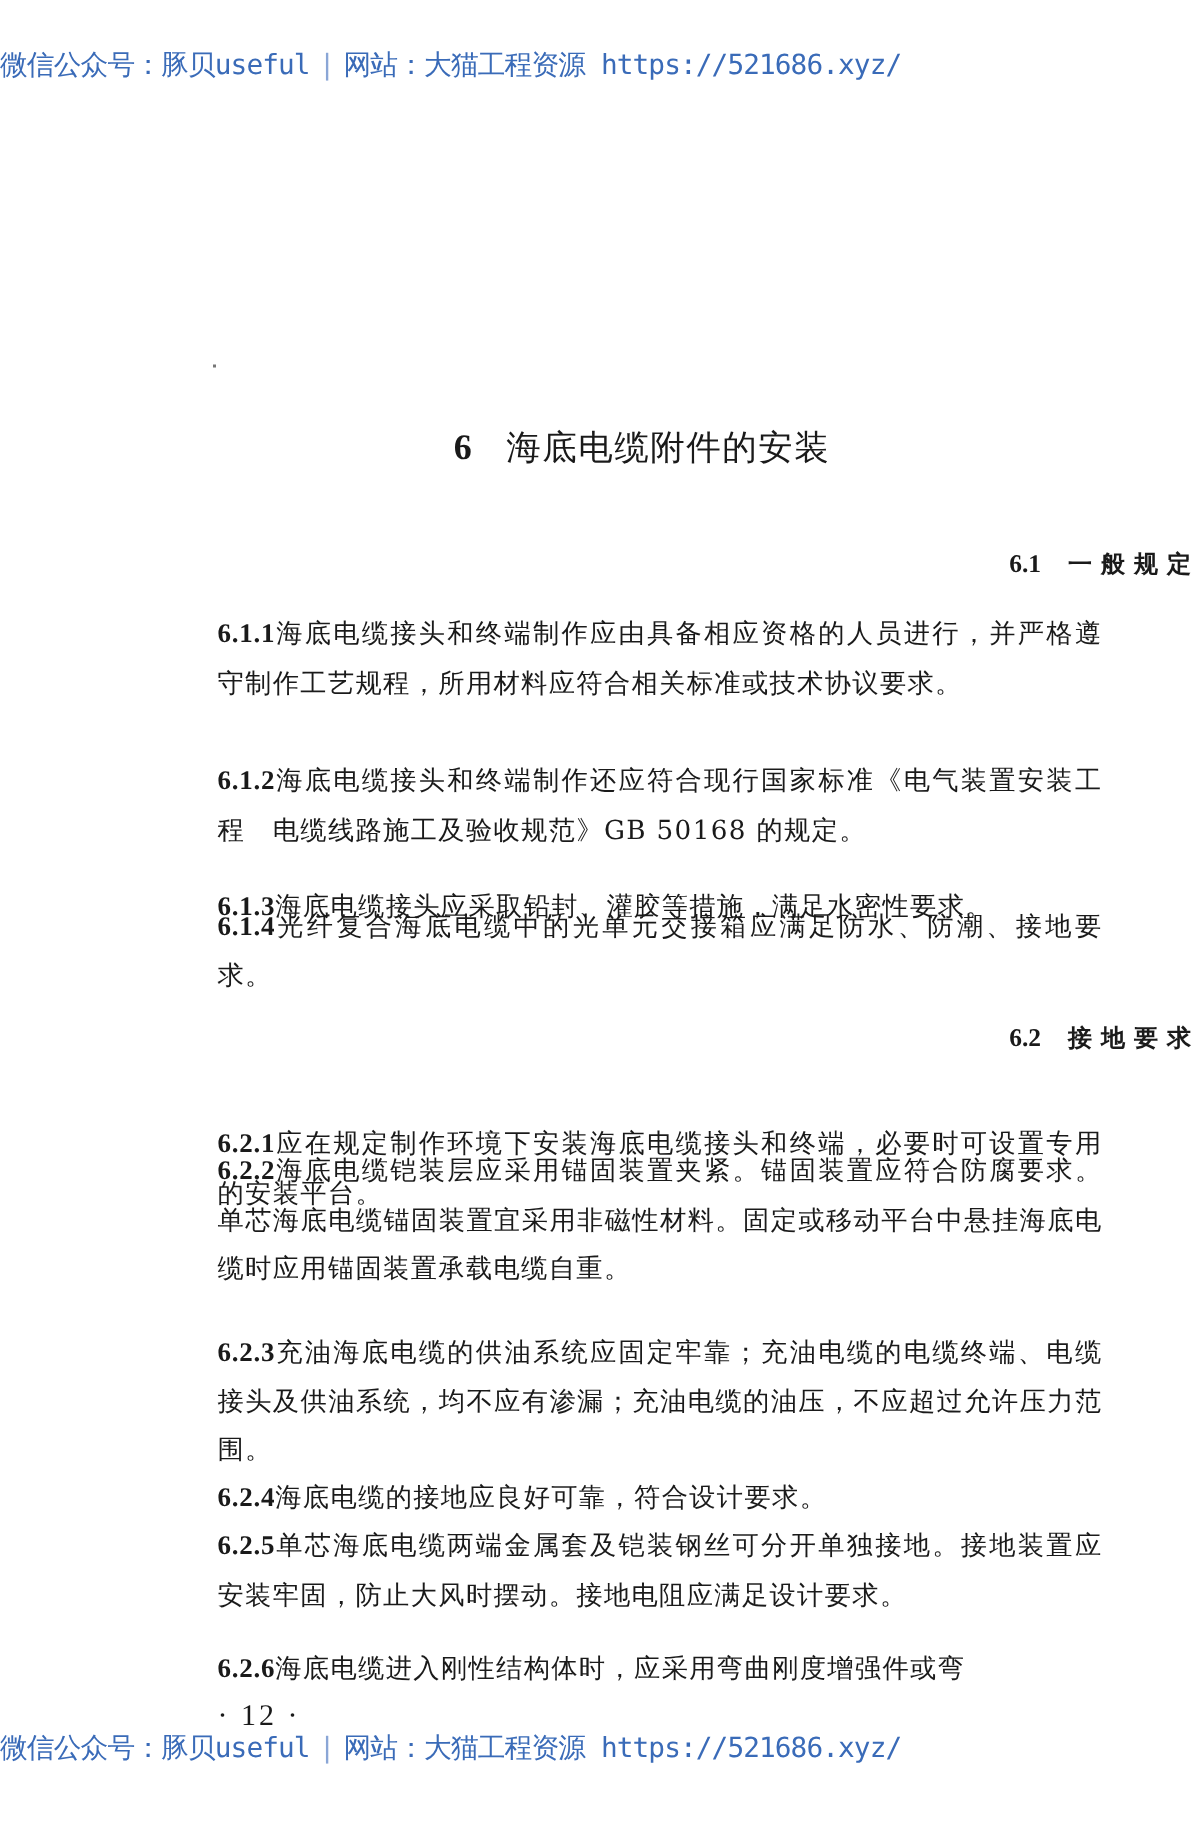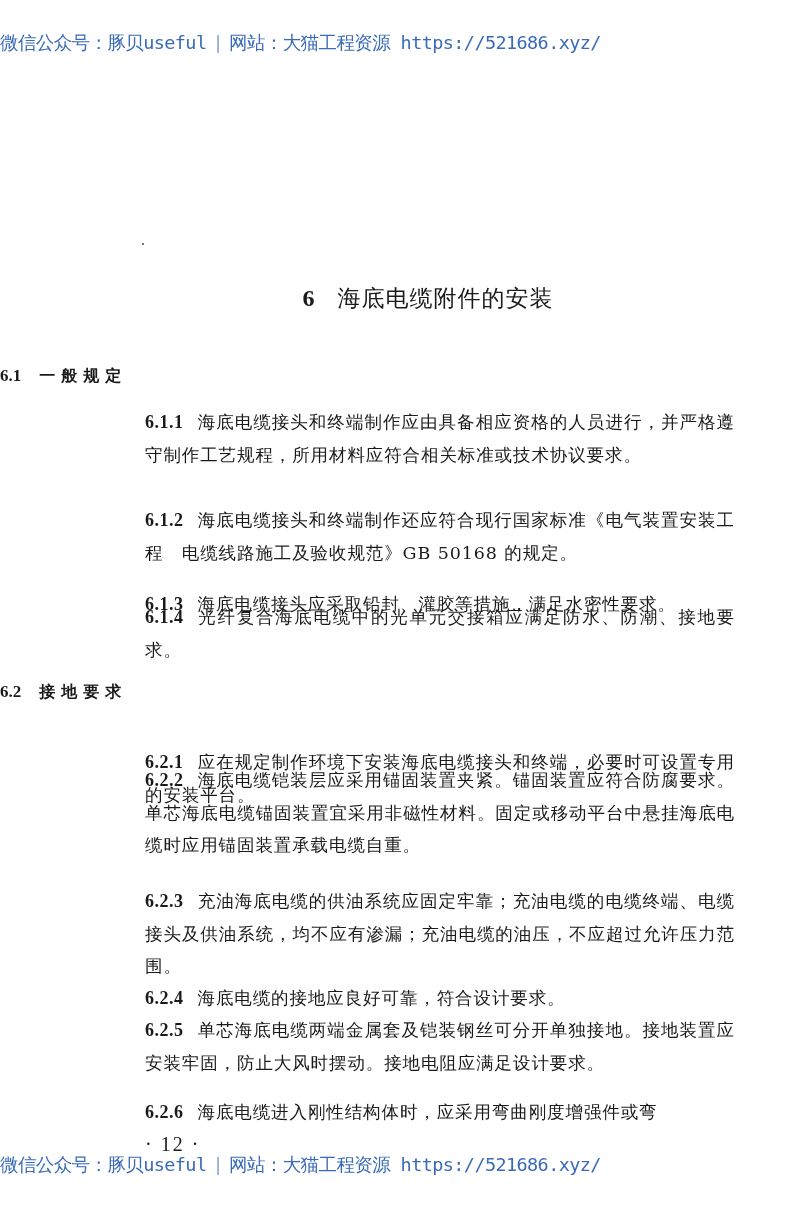--- a/index.html
+++ b/index.html
@@ -8,27 +8,27 @@
   .watermark { position: absolute; left: 0; width: 800px; text-align: left;
                font-family: "DejaVu Sans Mono", "Liberation Mono", monospace;
                font-size: 18.5px; color: #3a6bb8; letter-spacing: -0.6px; white-space: nowrap; }
   .watermark.top { top: 30px; }
   .watermark.bottom { top: 1152px; }
   .wm-sep { color: #8aa6d6; margin: 0 6px; }
   .dot-mark { position: absolute; left: 142px; top: 243px; width: 2px; height: 2px; background: #777; }
   .chapter-title { position: absolute; top: 283px; left: 0; width: 800px; text-align: center;
                    font-size: 23px; letter-spacing: 1px; padding-left: 28px; }
   .chapter-title .num { font-weight: bold; margin-right: 22px; font-family: "Liberation Serif", serif; font-size: 24px; }
-  .section-title { position: absolute; left: 0; width: 800px; text-align: left;
+  .section-title { position: absolute; left: 0; width: 800px; text-align: right;
                    font-size: 16px; font-weight: bold; letter-spacing: 6px; }
   .section-title .num { font-family: "Liberation Serif", serif; font-size: 17px; letter-spacing: 0; margin-right: 18px; }
   .clause { position: absolute; left: 145px; width: 590px; font-size: 17.5px;
             line-height: 32.5px; text-align: justify; letter-spacing: 0.9px; }
   .clause .cnum { font-weight: bold; font-family: "Liberation Serif", serif; font-size: 18px;
-                  letter-spacing: 0.5px; margin-right: 14px; }
+                  letter-spacing: 0.5px; }
   .page-number { position: absolute; left: 145px; top: 1133px; font-size: 20px;
                  font-family: Liberation Serif, serif; letter-spacing: 2px; }
 </style>
 </head>
 <body>
 
 <div class="watermark top">
   <span>微信公众号：豚贝useful</span><span class="wm-sep">|</span><span>网站：大猫工程资源 https://521686.xyz/</span>
 </div>
 

